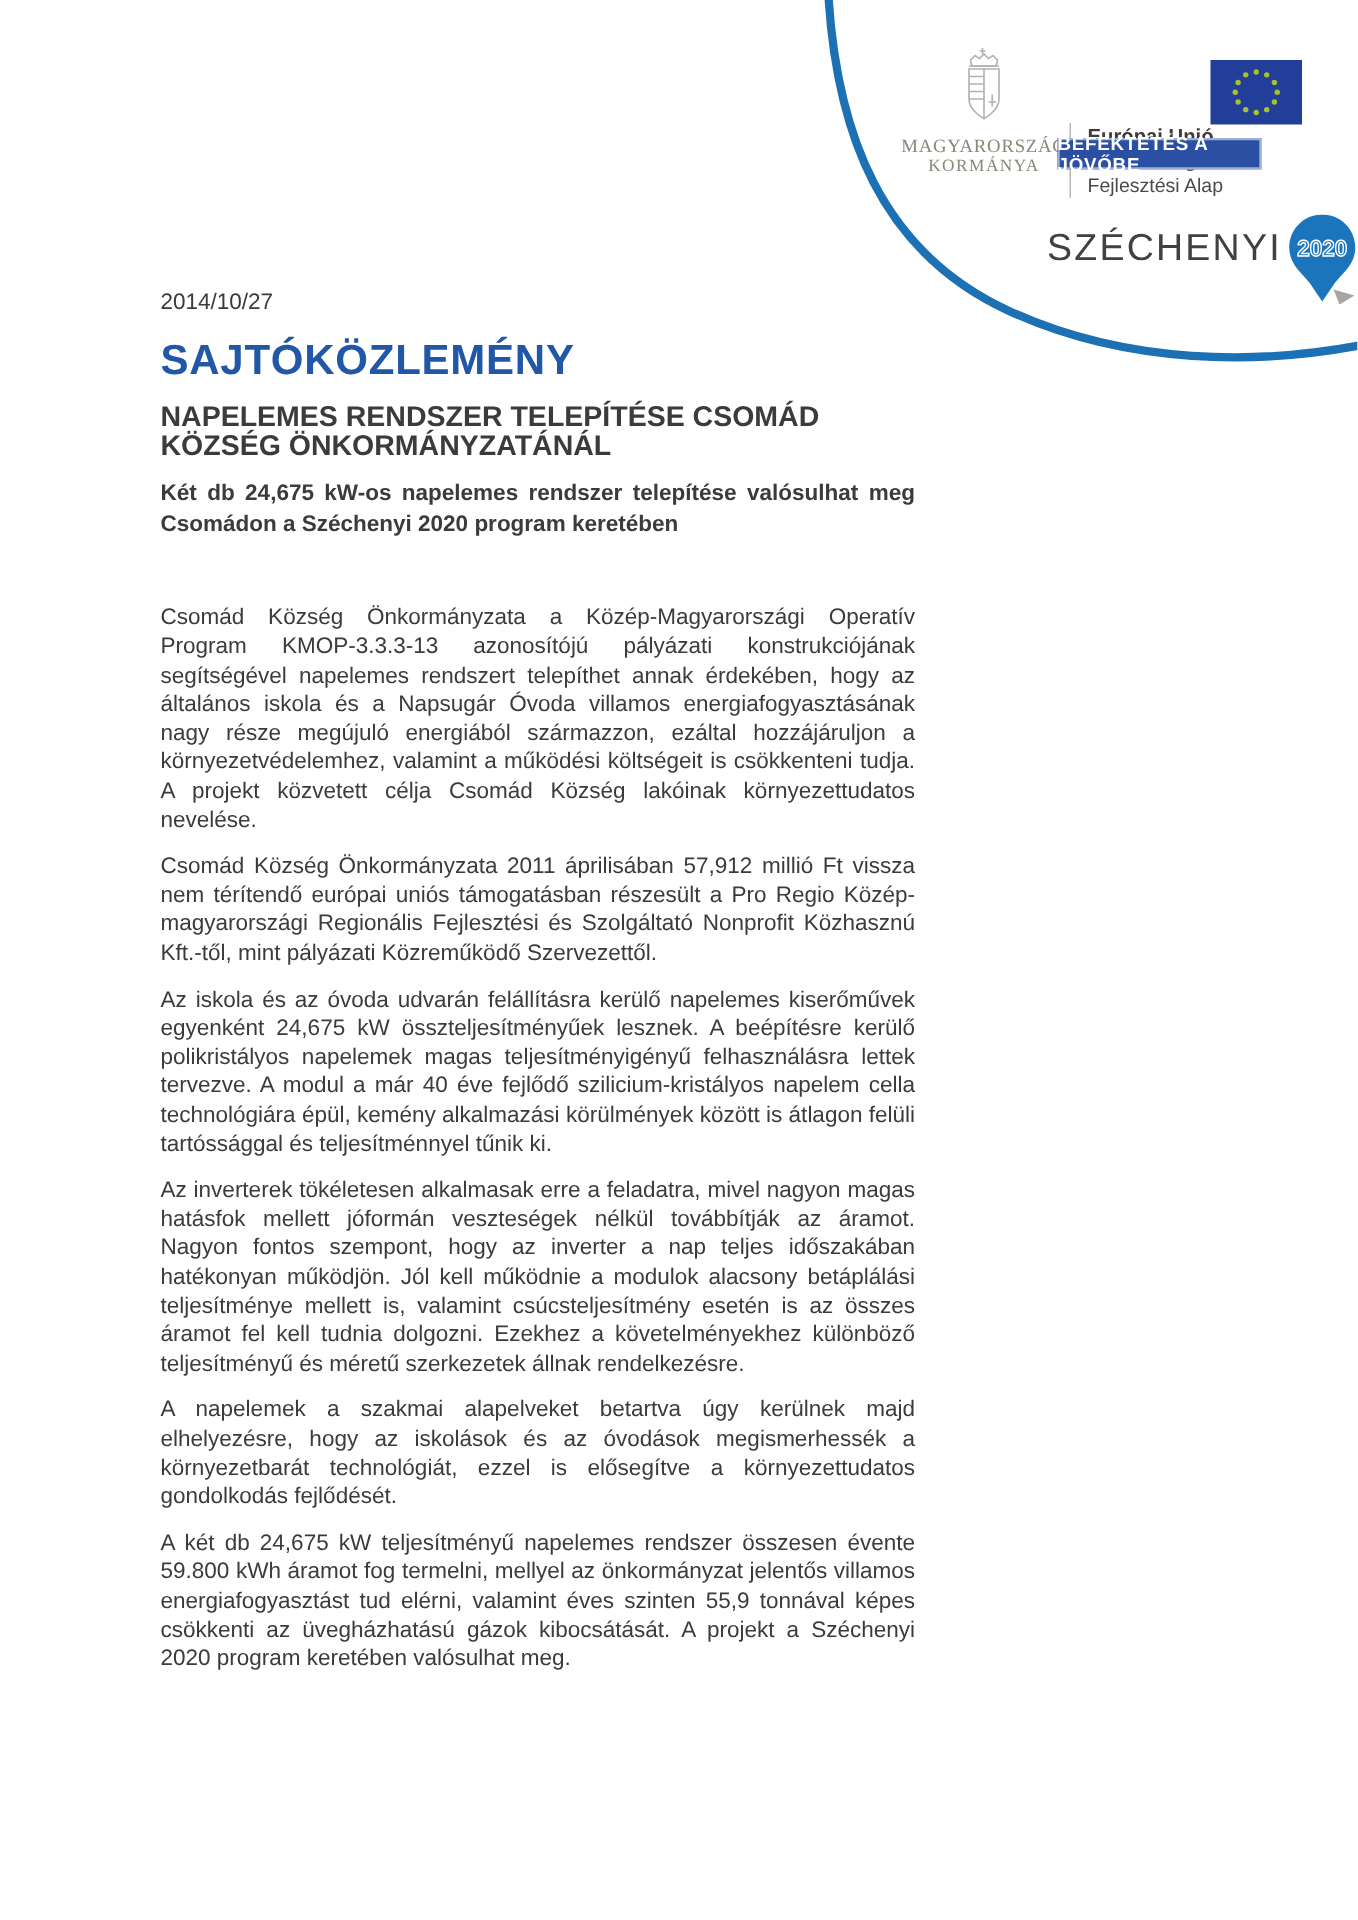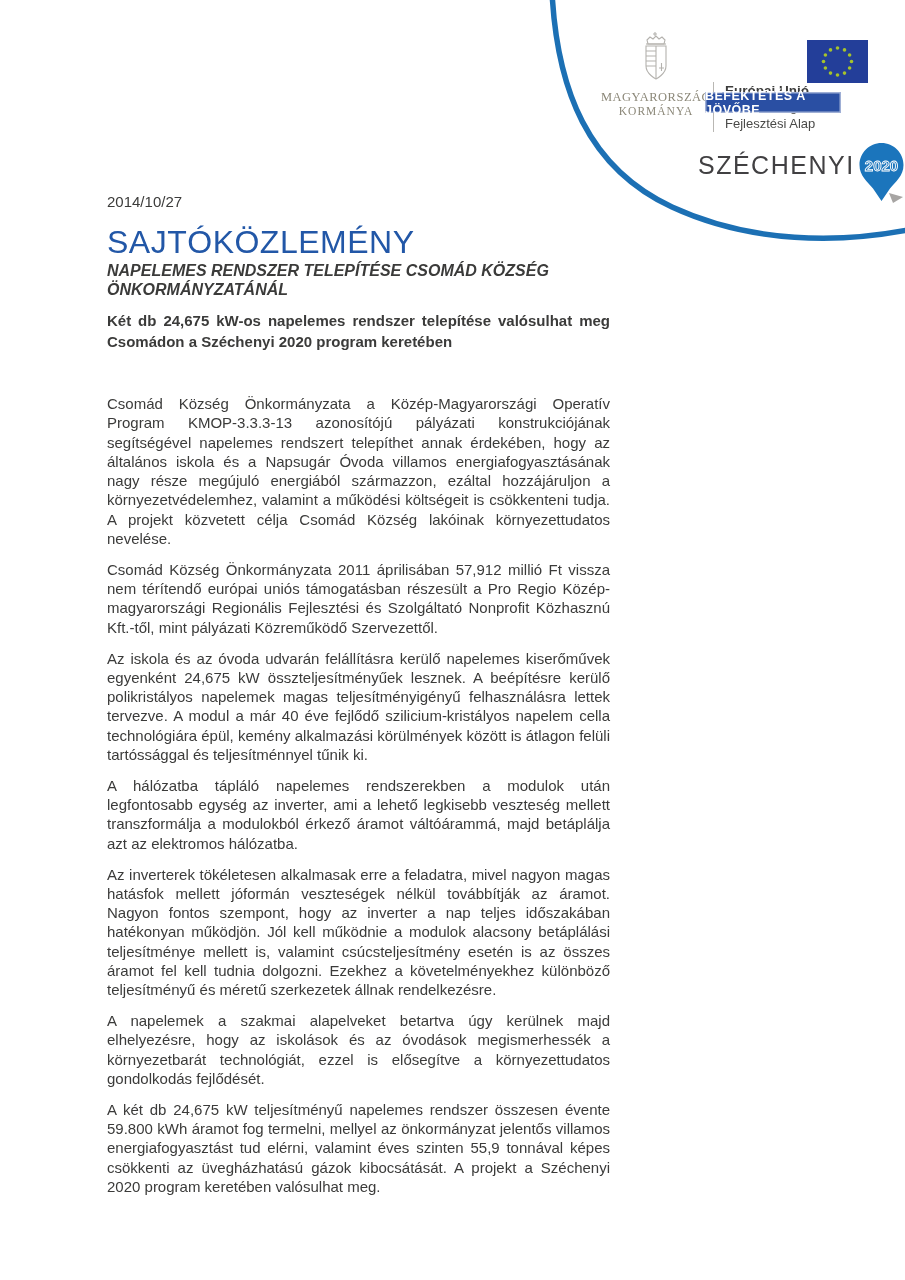--- a/index.html
+++ b/index.html
@@ -89,30 +89,30 @@
   .content {
     position: absolute;
     top: 0; left: 0;
     width: 717px;
     padding: 193px 107px 0 107px;
     color: var(--body-text, #3b3b3a);
   }
   .doc-date { font-size: 15px; margin-bottom: 14px; }
   .doc-org  { font-size: 15px; font-weight: bold; margin-bottom: 43px; }
   .doc-title {
-    font-size: 32px;
-    font-weight: normal;
+    font-size: 28px;
+    font-weight: bold;
     color: var(--heading-blue, #2257a7);
     letter-spacing: 0.5px;
+    margin-bottom: 13px;
   }
   .doc-subtitle {
-    font-size: 16px; font-weight: bold;
+    font-size: 19px; font-weight: bold;
     margin-bottom: 11px;
     line-height: 19px;
-    font-style: italic;
   }
   .doc-lead {
     font-size: 15px; font-weight: bold;
     text-align: justify;
     line-height: 21px;
     margin-bottom: 42px;
   }
   .doc-par {
     font-size: 15px;
     line-height: 19.3px;
@@ -183,19 +183,18 @@
 
   <div class="content">
     <div class="doc-date">2014/10/27</div>
     <h1 class="doc-title">SAJTÓKÖZLEMÉNY</h1>
     <div class="doc-subtitle">NAPELEMES RENDSZER TELEPÍTÉSE CSOMÁD KÖZSÉG ÖNKORMÁNYZATÁNÁL</div>
     <div class="doc-lead">Két db 24,675 kW-os napelemes rendszer telepítése valósulhat meg Csomádon a Széchenyi 2020 program keretében</div>
 
     <p class="doc-par">Csomád Község Önkormányzata a Közép-Magyarországi Operatív Program KMOP-3.3.3-13 azonosítójú pályázati konstrukciójának segítségével napelemes rendszert telepíthet annak érdekében, hogy az általános iskola és a Napsugár Óvoda villamos energiafogyasztásának nagy része megújuló energiából származzon, ezáltal hozzájáruljon a környezetvédelemhez, valamint a működési költségeit is csökkenteni tudja. A projekt közvetett célja Csomád Község lakóinak környezettudatos nevelése.</p>
     <p class="doc-par">Csomád Község Önkormányzata 2011 áprilisában 57,912 millió Ft vissza nem térítendő európai uniós támogatásban részesült a Pro Regio Közép-magyarországi Regionális Fejlesztési és Szolgáltató Nonprofit Közhasznú Kft.-től, mint pályázati Közreműködő Szervezettől.</p>
     <p class="doc-par">Az iskola és az óvoda udvarán felállításra kerülő napelemes kiserőművek egyenként 24,675 kW összteljesítményűek lesznek. A beépítésre kerülő polikristályos napelemek magas teljesítményigényű felhasználásra lettek tervezve. A modul a már 40 éve fejlődő szilicium-kristályos napelem cella technológiára épül, kemény alkalmazási körülmények között is átlagon felüli tartóssággal és teljesítménnyel tűnik ki.</p>
-    <p class="doc-par">A hálózatba tápláló napelemes rendszerekben a modulok után legfontosabb egység az inverter, ami a lehető legkisebb veszteség mellett transzformálja a modulokból érkező áramot váltóárammá, majd betáplálja azt az elektromos hálózatba.</p>
     <p class="doc-par">Az inverterek tökéletesen alkalmasak erre a feladatra, mivel nagyon magas hatásfok mellett jóformán veszteségek nélkül továbbítják az áramot. Nagyon fontos szempont, hogy az inverter a nap teljes időszakában hatékonyan működjön. Jól kell működnie a modulok alacsony betáplálási teljesítménye mellett is, valamint csúcsteljesítmény esetén is az összes áramot fel kell tudnia dolgozni. Ezekhez a követelményekhez különböző teljesítményű és méretű szerkezetek állnak rendelkezésre.</p>
     <p class="doc-par">A napelemek a szakmai alapelveket betartva úgy kerülnek majd elhelyezésre, hogy az iskolások és az óvodások megismerhessék a környezetbarát technológiát, ezzel is elősegítve a környezettudatos gondolkodás fejlődését.</p>
     <p class="doc-par">A két db 24,675 kW teljesítményű napelemes rendszer összesen évente 59.800 kWh áramot fog termelni, mellyel az önkormányzat jelentős villamos energiafogyasztást tud elérni, valamint éves szinten 55,9 tonnával képes csökkenti az üvegházhatású gázok kibocsátását. A projekt a Széchenyi 2020 program keretében valósulhat meg.</p>
   </div>
 
 </div>
 
 </body></html>

